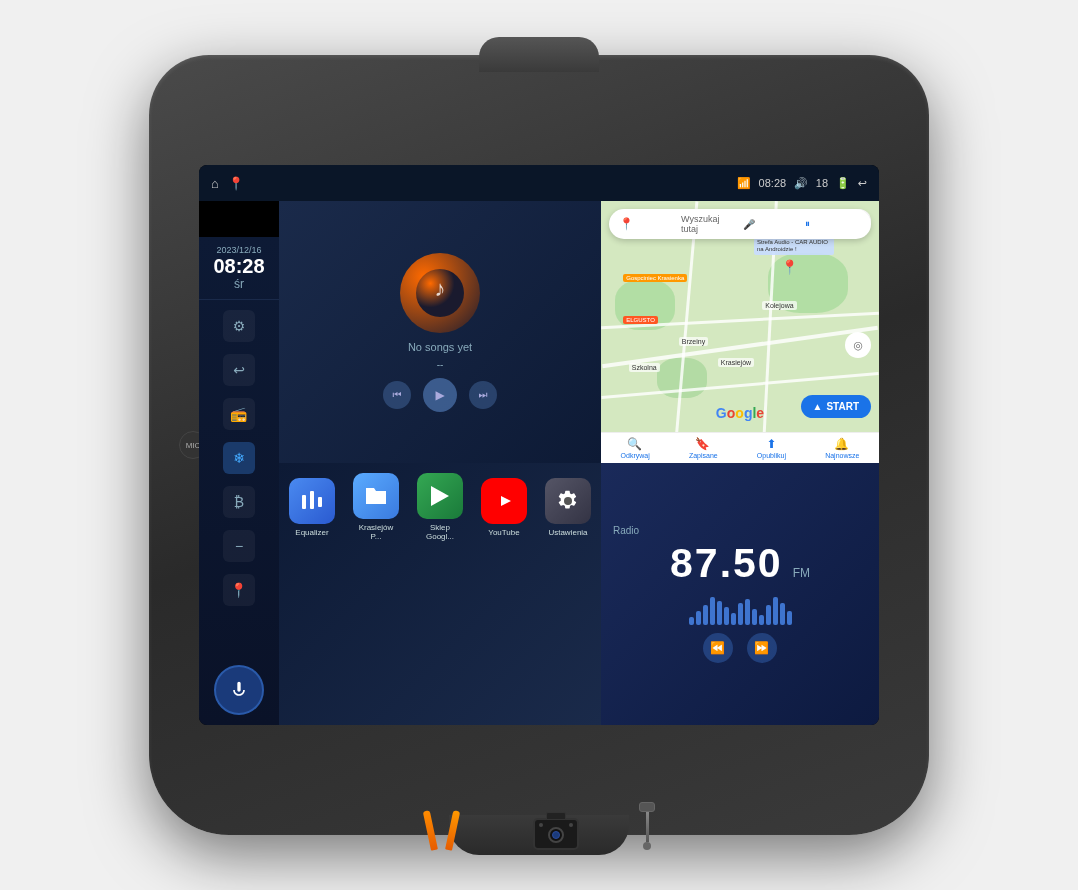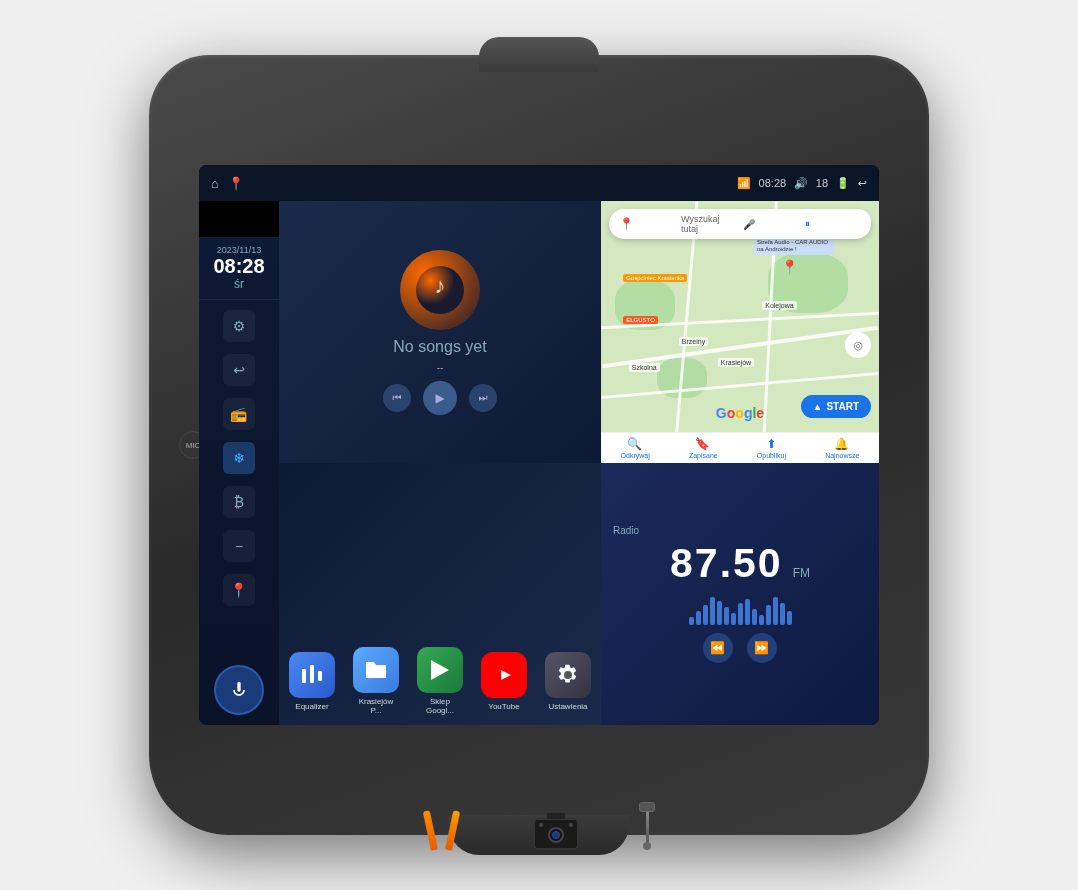--- a/index.html
+++ b/index.html
@@ -154,21 +154,21 @@
       display: flex;
       align-items: center;
       justify-content: center;
       font-size: 28px;
       margin-bottom: 8px;
       position: relative;
     }
 
     .no-songs {
       color: #8ab;
-      font-size: 16px;
+      font-size: 11px;
       text-align: center;
       margin-bottom: 6px;
     }
 
     .dash-text {
       color: #8ab;
       font-size: 10px;
       margin-bottom: 8px;
     }
 
@@ -289,21 +289,21 @@
       align-items: center;
       gap: 1px;
       font-size: 7px;
       color: #1a73e8;
     }
 
     
     .apps-panel {
       background: linear-gradient(135deg, #0d1a35 0%, #1a2a4a 100%);
       display: flex;
-      align-items: flex-end;
+      align-items: flex-start;
       justify-content: center;
       padding: 10px;
     }
 
     .apps-grid {
       display: flex;
       gap: 18px;
       align-items: center;
     }
 
@@ -592,21 +592,21 @@
         <span>18</span>
         <span>🔋</span>
         <span>↩</span>
       </div>
     </div>
 
     <div style="flex:1; display:flex; position:relative;">
 
       <div class="left-panel">
         <div class="datetime-block">
-          <div class="date-text">2023/11/13</div>
+          <div class="date-text">2023/12/16</div>
           <div class="time-text">08:28</div>
           <div class="day-text">śr</div>
         </div>
         <div class="sidebar-icons">
           <div class="sidebar-icon-btn">⚙</div>
           <div class="sidebar-icon-btn">↩</div>
           <div class="sidebar-icon-btn">📻</div>
           <div class="sidebar-icon-btn active">❄</div>
           <div class="sidebar-icon-btn">₿</div>
           <div class="sidebar-icon-btn">−</div>

